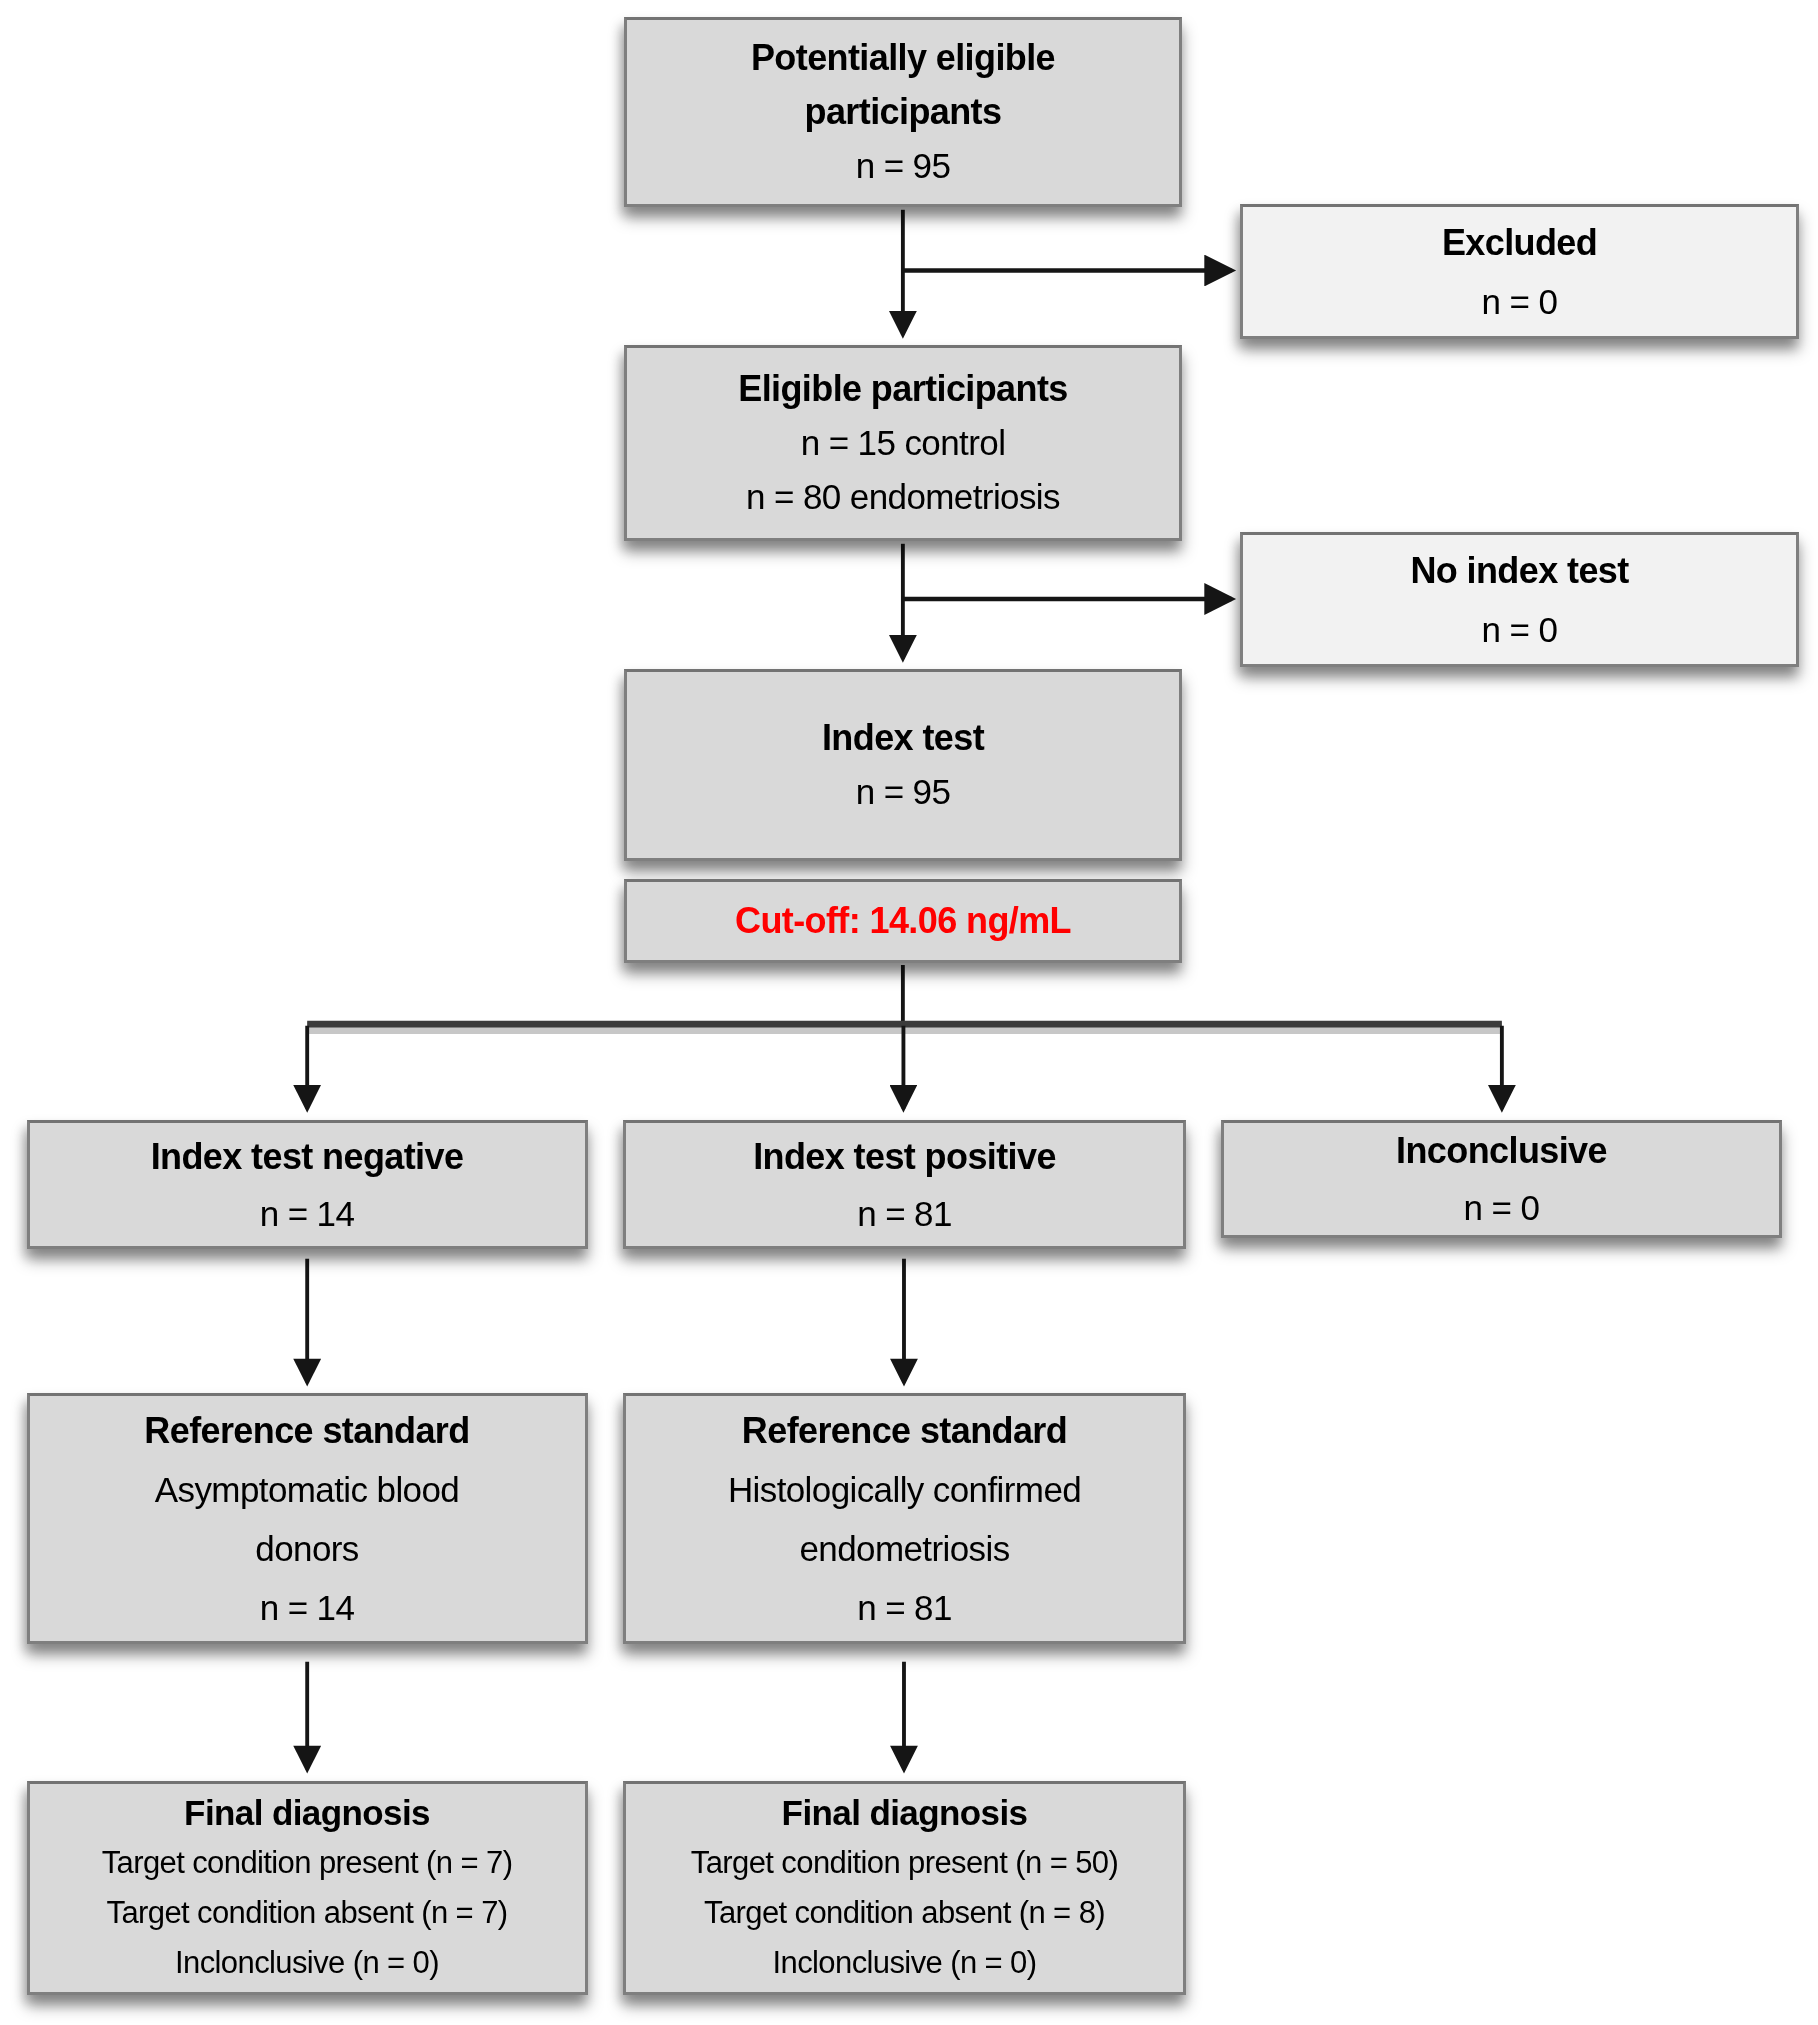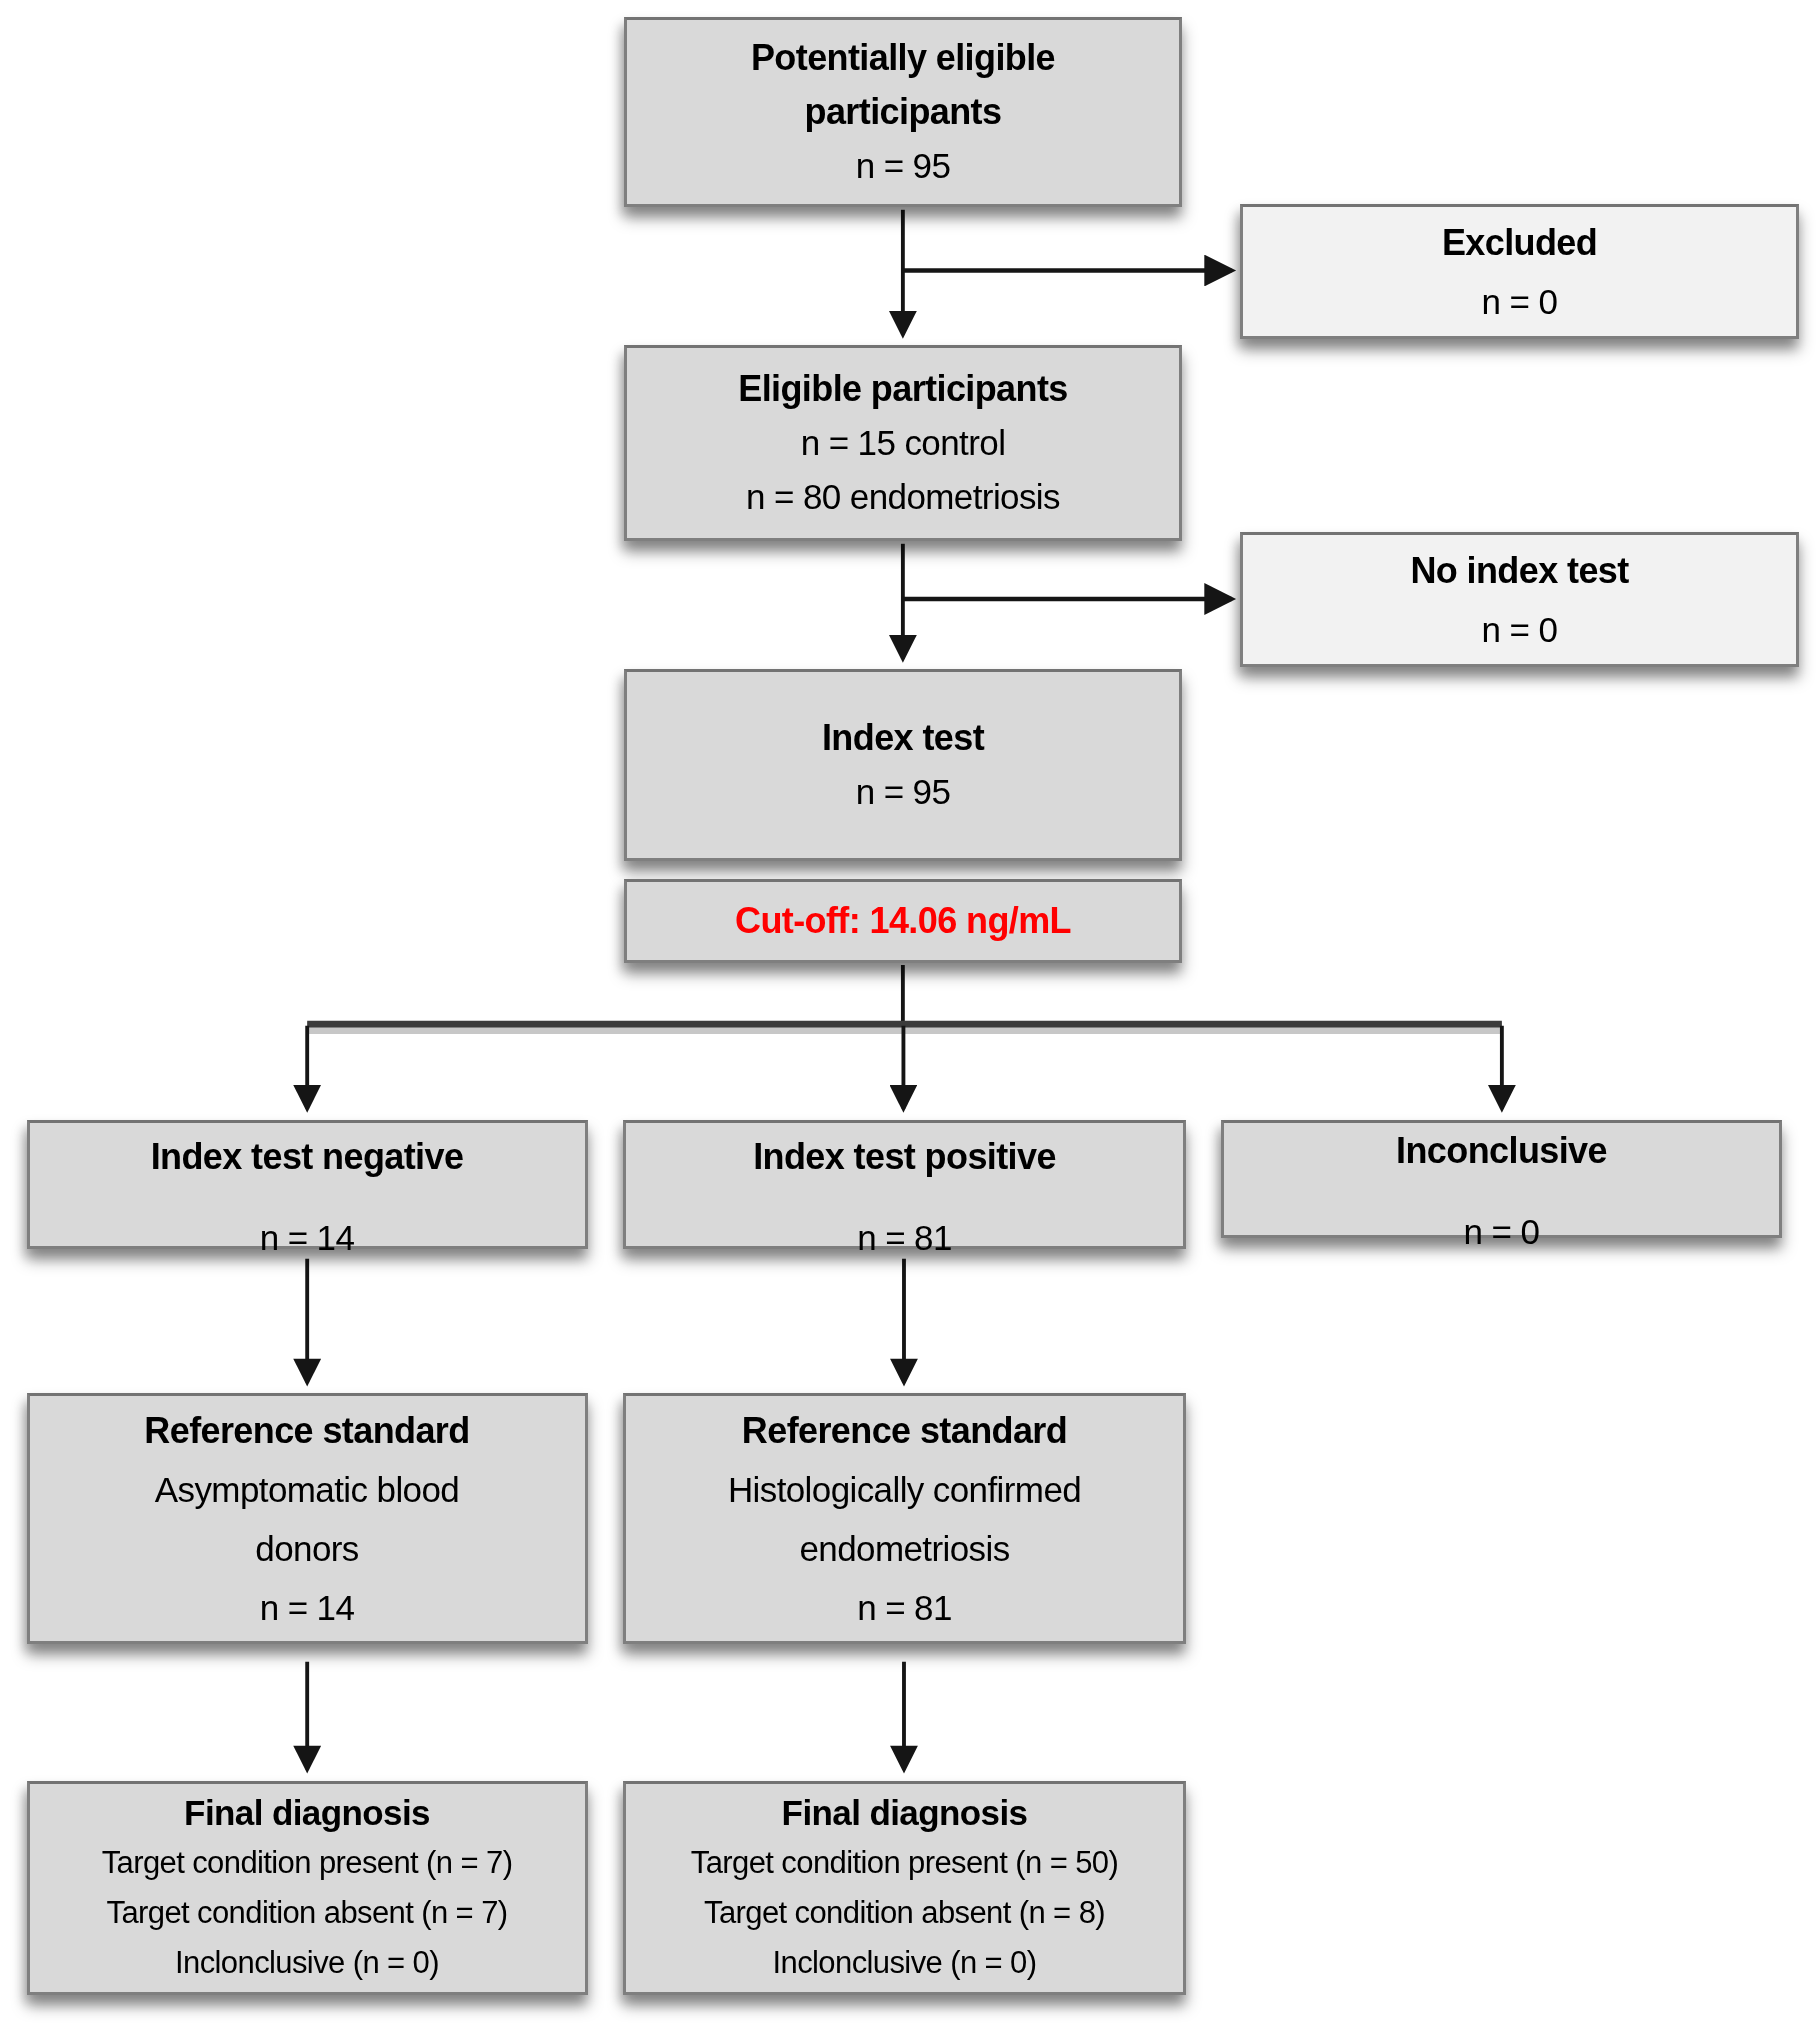--- a/index.html
+++ b/index.html
@@ -46,21 +46,21 @@
   .ln.t {
     font-weight: bold;
     font-size: 36px;
   }
   .ln.red {
     color: #ff0000;
     font-weight: bold;
     font-size: 36px;
   }
   .gap2 .ln { line-height: 59px; }
-  .branch .ln { line-height: 57px; margin-top: 24px; }
+  .branch .ln { line-height: 57px; }
   .refbox .ln { line-height: 59px; }
   .finalbox .ln { line-height: 50px; font-size: 31px; }
   .finalbox .ln.t { font-size: 35px; }
 
   
   #box-potentially-eligible { left: 624px; top: 16.6px;   width: 558px; height: 190px; }
   #box-excluded             { left: 1240px; top: 204px;  width: 559px; height: 135px; }
   #box-eligible             { left: 624px; top: 345px;  width: 558px; height: 196px; }
   #box-no-index-test        { left: 1240px; top: 532px;  width: 559px; height: 135px; }
   #box-index-test           { left: 624px; top: 669px; width: 558px; height: 192px; }

